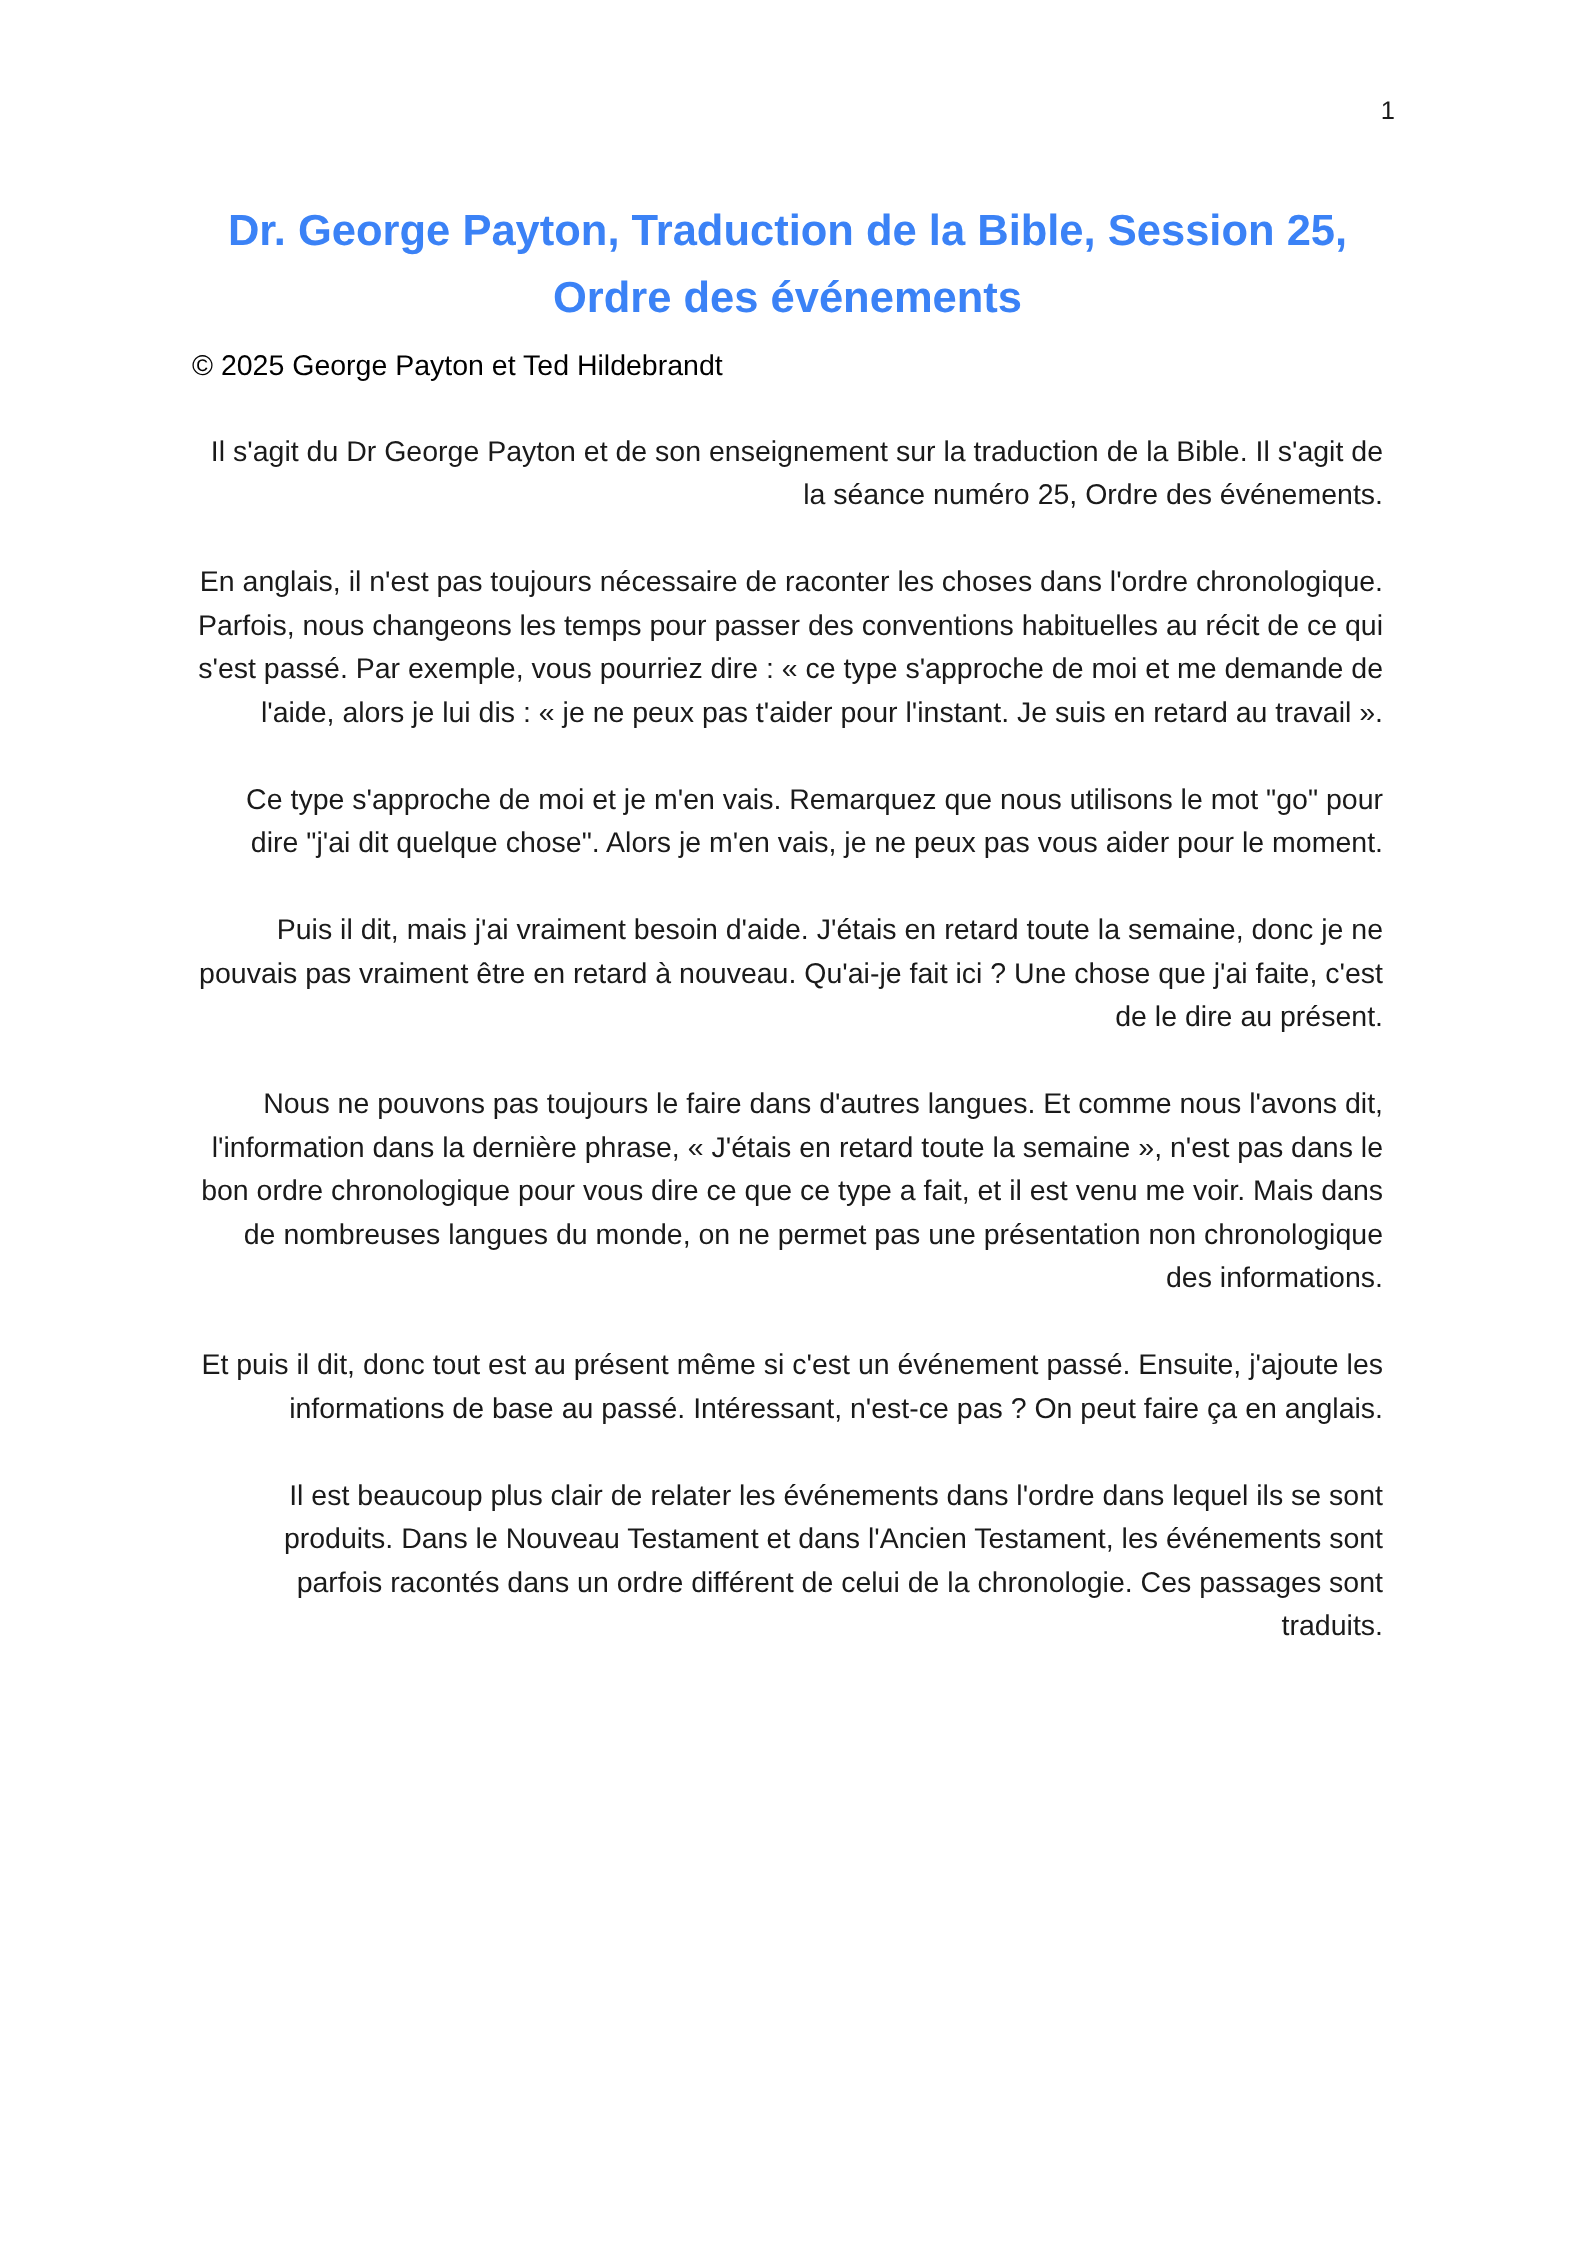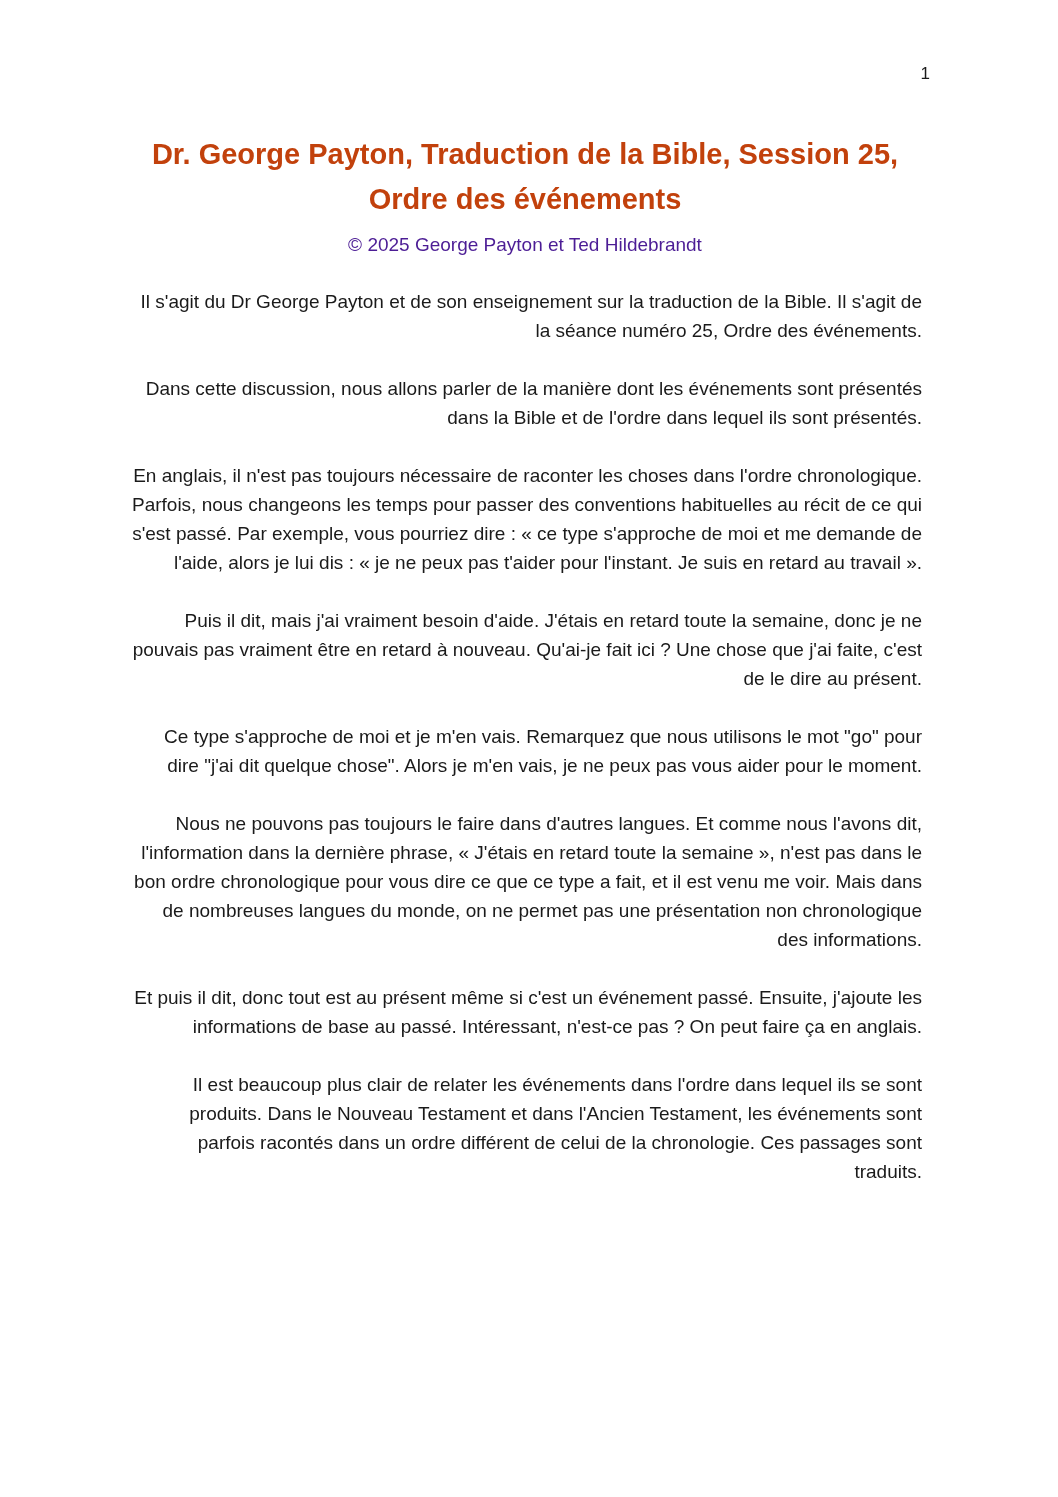--- a/index.html
+++ b/index.html
@@ -26,28 +26,28 @@
     position: absolute;
     top: 132px;
     left: 128px;
     width: 794px;
   }
   .title {
     text-align: center;
     font-weight: bold;
     font-size: 29px;
     line-height: 45px;
-    color: #c2410c;
+    color: #3b82f6;
   }
   .copyright {
-    text-align: center;
+    text-align: left;
     font-size: 19px;
     line-height: 29px;
     margin-top: 8px;
-    color: #4c1d95;
+    color: #000000;
   }
   .body-text {
     margin-top: 28px;
   }
   .body-text p {
     font-size: 19px;
     line-height: 29px;
     margin-bottom: 29px;
     color: #1a1a1a;
     text-align: right;
@@ -64,23 +64,22 @@
 
     <div class="title">
       <span>Dr. George Payton, Traduction de la Bible, Session 25,</span><br>
       <span>Ordre des événements</span>
     </div>
 
     <div class="copyright">© 2025 George Payton et Ted Hildebrandt</div>
 
     <div class="body-text">
       <p>Il s'agit du Dr George Payton et de son enseignement sur la traduction de la Bible. Il s'agit de la séance numéro 25, Ordre des événements.</p>
-      <p>Dans cette discussion, nous allons parler de la manière dont les événements sont présentés dans la Bible et de l'ordre dans lequel ils sont présentés.</p>
       <p>En anglais, il n'est pas toujours nécessaire de raconter les choses dans l'ordre chronologique. Parfois, nous changeons les temps pour passer des conventions habituelles au récit de ce qui s'est passé. Par exemple, vous pourriez dire : « ce type s'approche de moi et me demande de l'aide, alors je lui dis : « je ne peux pas t'aider pour l'instant. Je suis en retard au travail ».</p>
+      <p>Ce type s'approche de moi et je m'en vais. Remarquez que nous utilisons le mot "go" pour dire "j'ai dit quelque chose". Alors je m'en vais, je ne peux pas vous aider pour le moment.</p>
       <p>Puis il dit, mais j'ai vraiment besoin d'aide. J'étais en retard toute la semaine, donc je ne pouvais pas vraiment être en retard à nouveau. Qu'ai-je fait ici ? Une chose que j'ai faite, c'est de le dire au présent.</p>
-      <p>Ce type s'approche de moi et je m'en vais. Remarquez que nous utilisons le mot "go" pour dire "j'ai dit quelque chose". Alors je m'en vais, je ne peux pas vous aider pour le moment.</p>
       <p>Nous ne pouvons pas toujours le faire dans d'autres langues. Et comme nous l'avons dit, l'information dans la dernière phrase, « J'étais en retard toute la semaine », n'est pas dans le bon ordre chronologique pour vous dire ce que ce type a fait, et il est venu me voir. Mais dans de nombreuses langues du monde, on ne permet pas une présentation non chronologique des informations.</p>
       <p>Et puis il dit, donc tout est au présent même si c'est un événement passé. Ensuite, j'ajoute les informations de base au passé. Intéressant, n'est-ce pas ? On peut faire ça en anglais.</p>
       <p>Il est beaucoup plus clair de relater les événements dans l'ordre dans lequel ils se sont produits. Dans le Nouveau Testament et dans l'Ancien Testament, les événements sont parfois racontés dans un ordre différent de celui de la chronologie. Ces passages sont traduits.</p>
     </div>
 
   </div>
 </div>
 
 </body></html>

